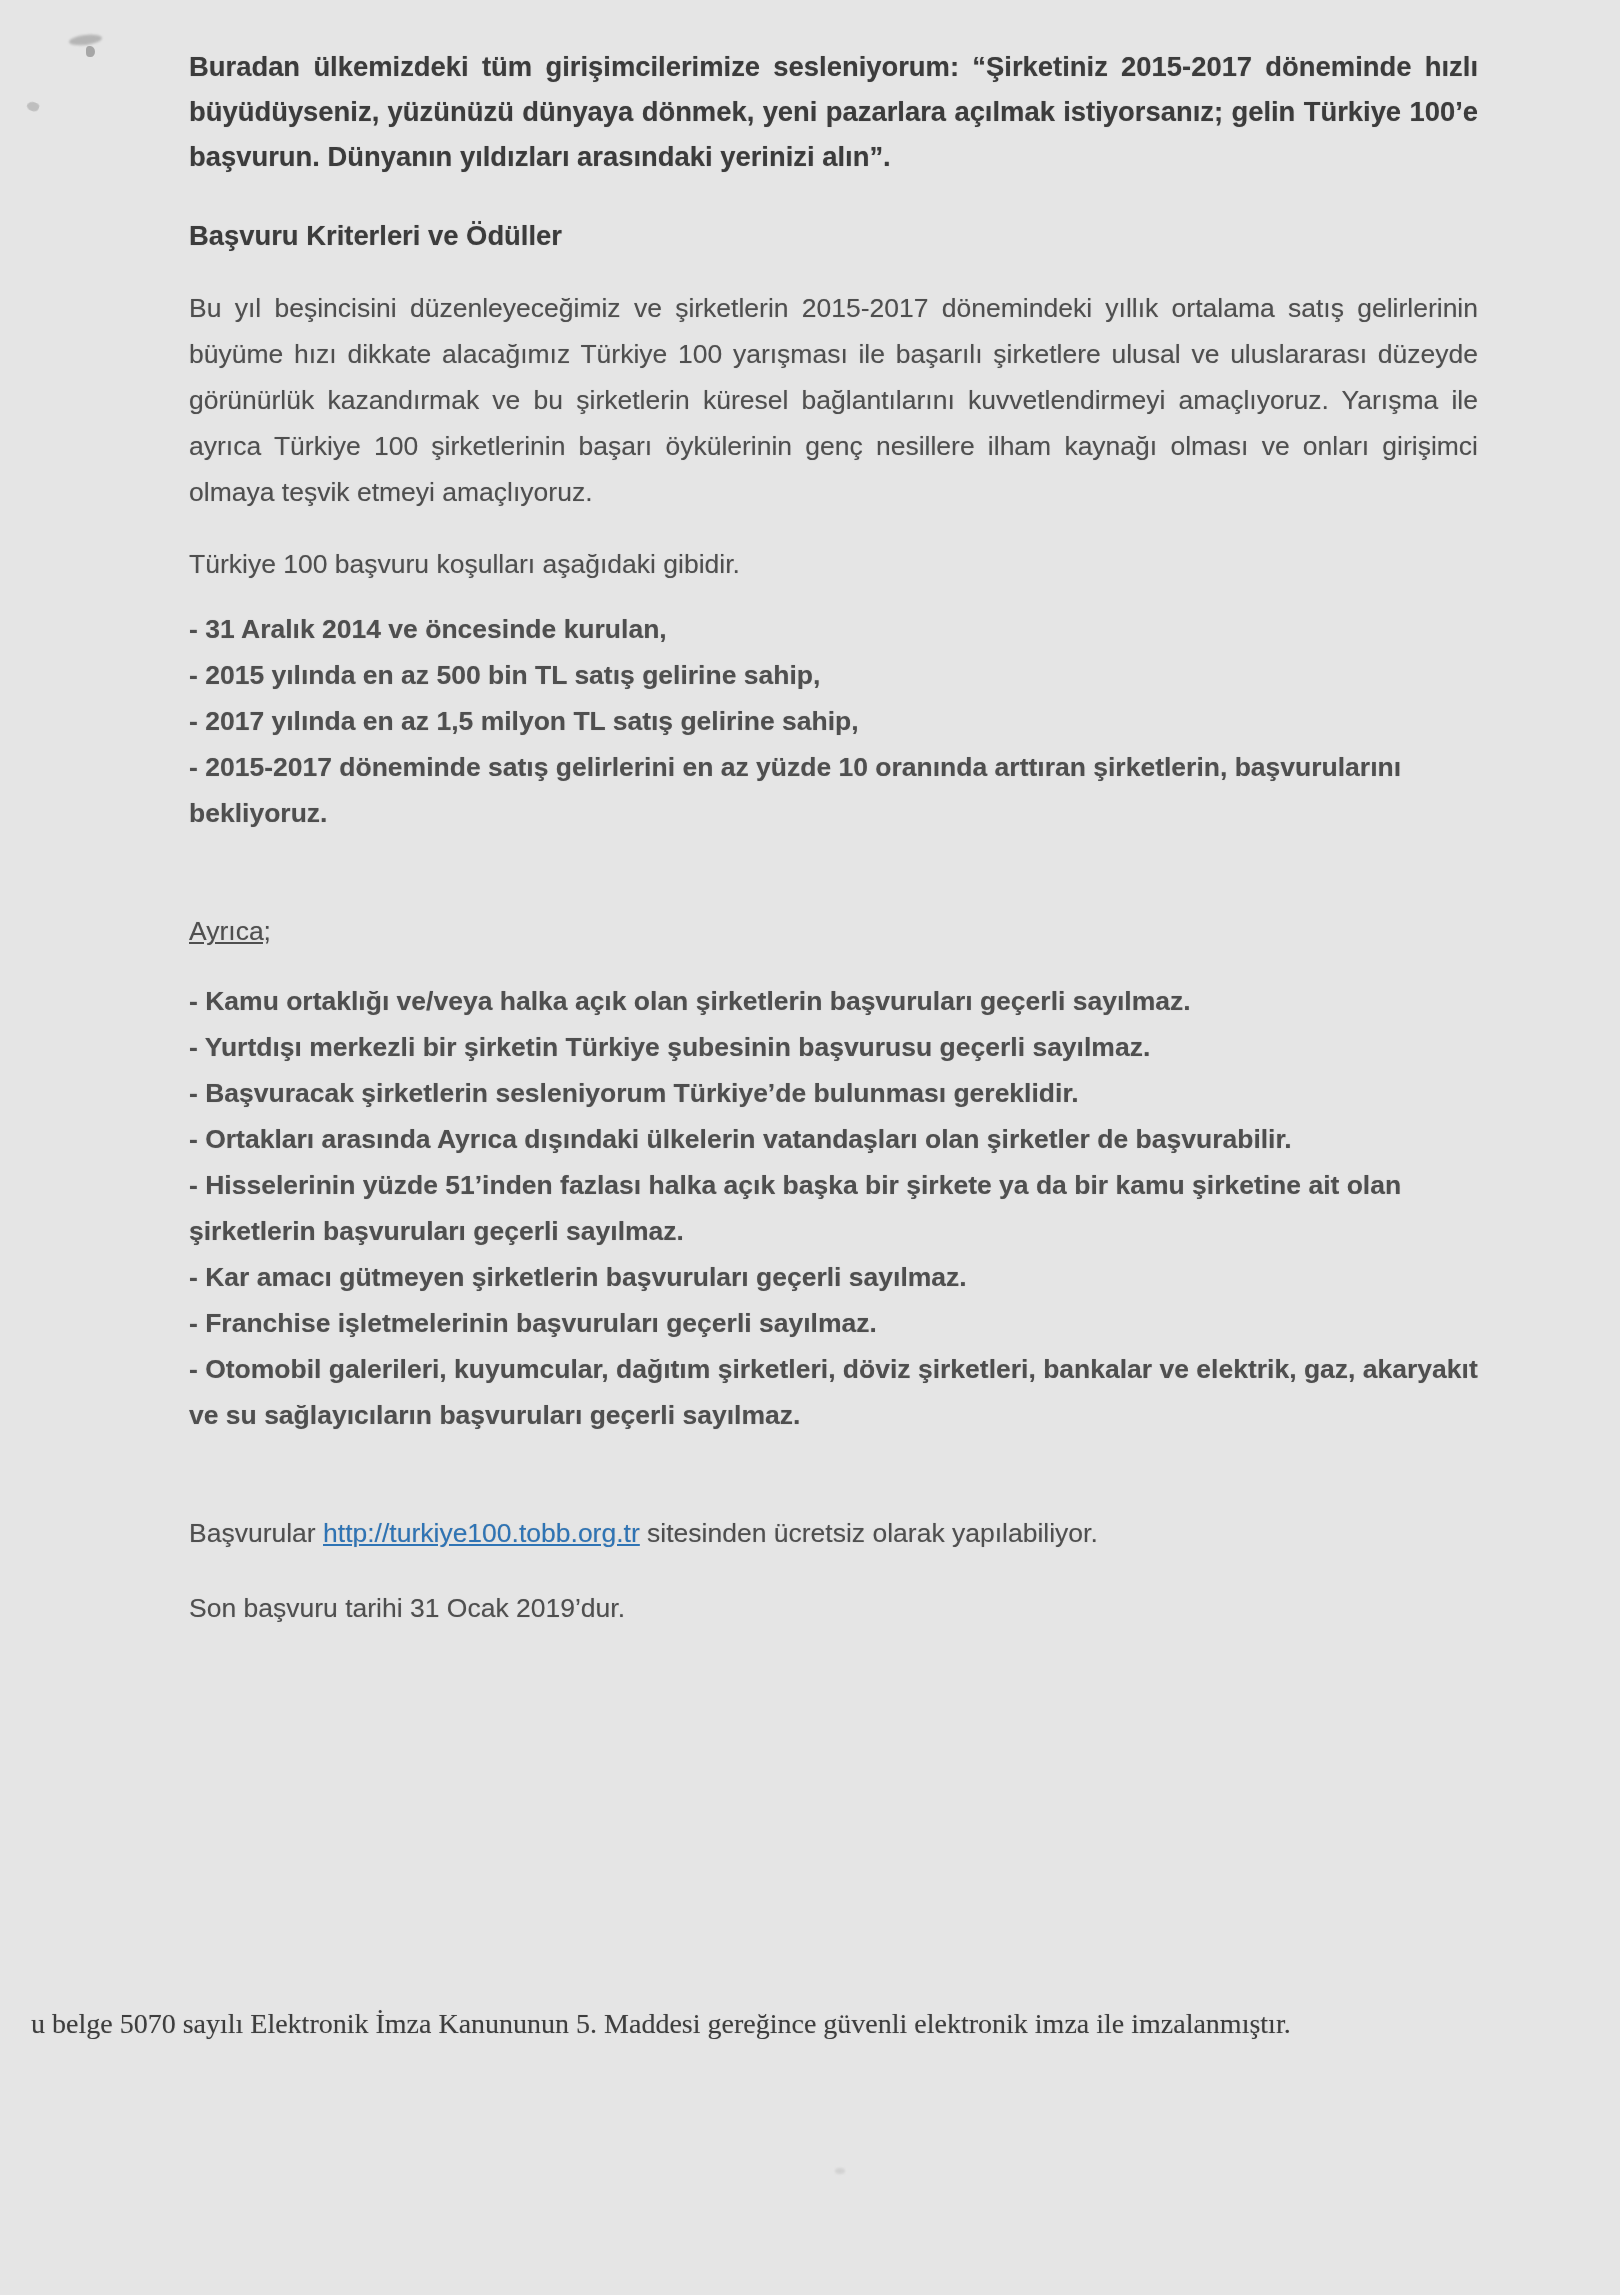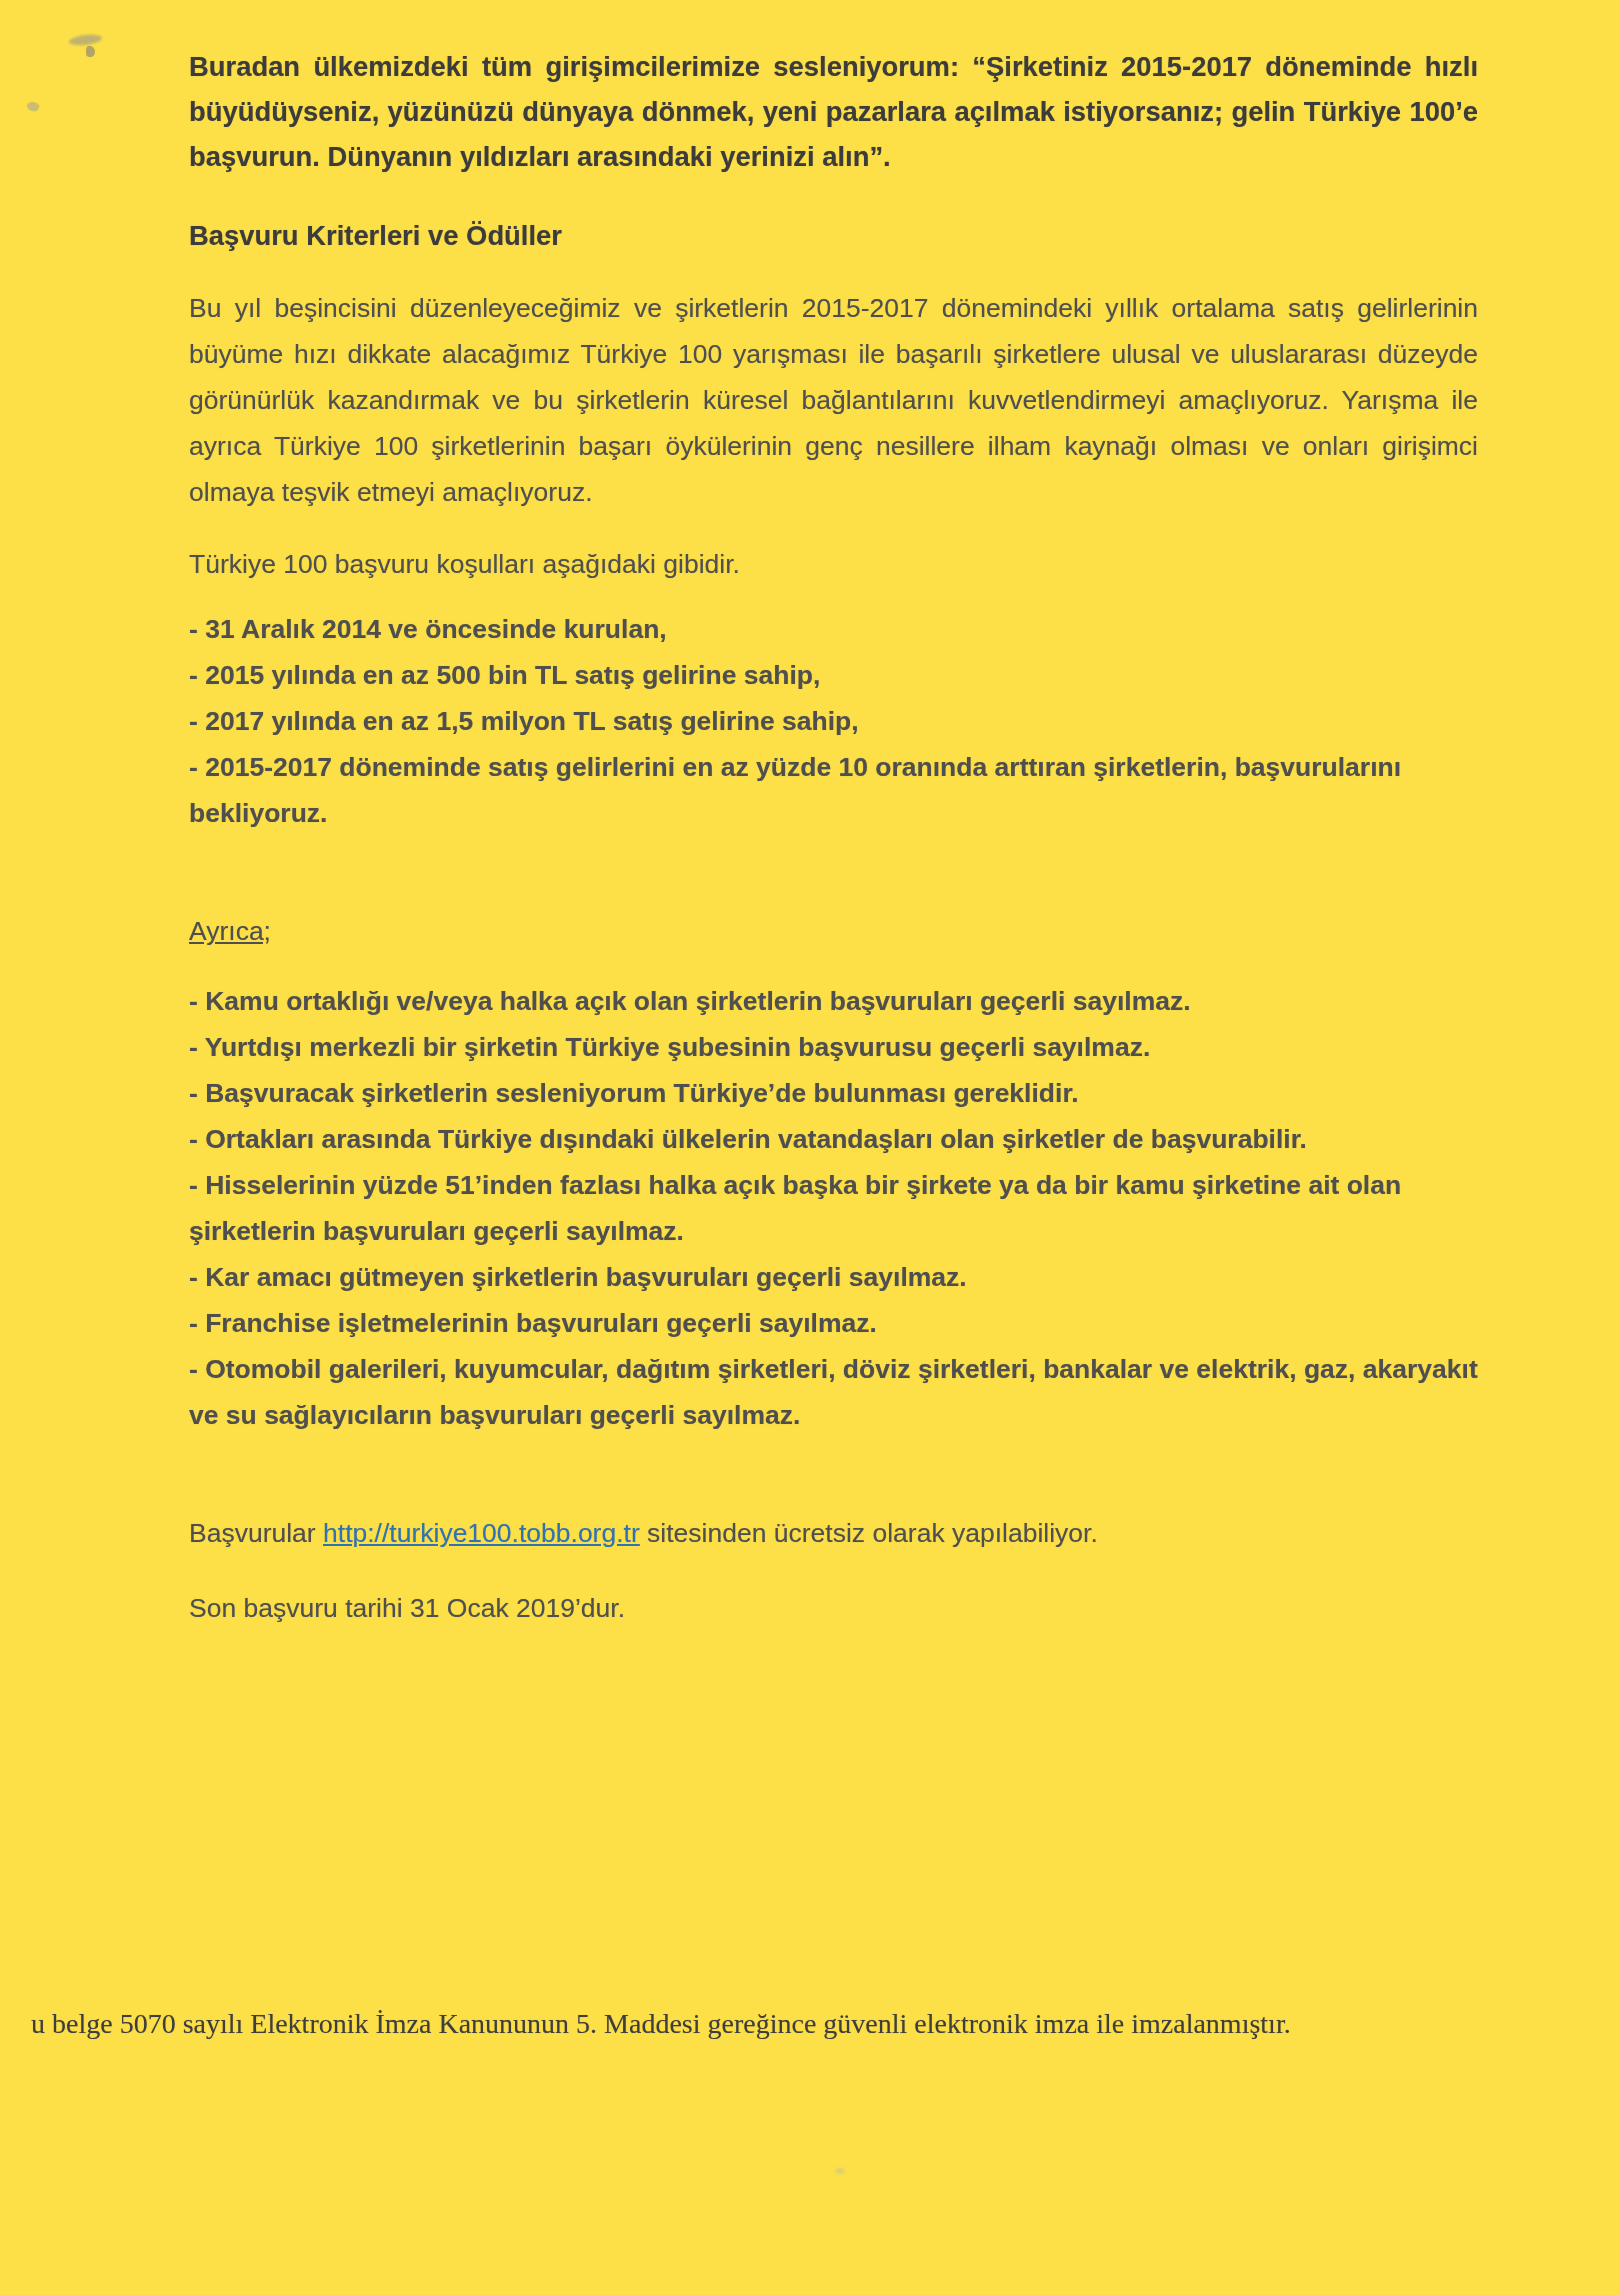--- a/index.html
+++ b/index.html
@@ -3,21 +3,21 @@
 <meta charset="utf-8">
 <style>
   * { margin: 0; padding: 0; box-sizing: border-box; }
   html, body { background: #ffffff; }
   body { width: 1620px; height: 2296px; position: relative; overflow: hidden; }
 
   .page {
     position: relative;
     width: 1620px;
     height: 2296px;
-    background: #fde047;
+    background: #e5e5e5;
     font-family: "Liberation Sans", sans-serif;
     color: #4d4d4d;
   }
 
   .content {
     position: absolute;
     left: 189px;
     top: 44px;
     width: 1289px;
   }
@@ -137,21 +137,21 @@
       <div class="item">- 2017 yılında en az 1,5 milyon TL satış gelirine sahip,</div>
       <div class="item">- 2015-2017 döneminde satış gelirlerini en az yüzde 10 oranında arttıran şirketlerin, başvurularını bekliyoruz.</div>
     </div>
 
     <p class="para additional-label">Ayrıca;</p>
 
     <div class="list list-rules">
       <div class="item">- Kamu ortaklığı ve/veya halka açık olan şirketlerin başvuruları geçerli sayılmaz.</div>
       <div class="item">- Yurtdışı merkezli bir şirketin Türkiye şubesinin başvurusu geçerli sayılmaz.</div>
       <div class="item">- Başvuracak şirketlerin sesleniyorum Türkiye’de bulunması gereklidir.</div>
-      <div class="item">- Ortakları arasında Türkiye dışındaki ülkelerin vatandaşları olan şirketler de başvurabilir.</div>
+      <div class="item">- Ortakları arasında Ayrıca dışındaki ülkelerin vatandaşları olan şirketler de başvurabilir.</div>
       <div class="item">- Hisselerinin yüzde 51’inden fazlası halka açık başka bir şirkete ya da bir kamu şirketine ait olan şirketlerin başvuruları geçerli sayılmaz.</div>
       <div class="item">- Kar amacı gütmeyen şirketlerin başvuruları geçerli sayılmaz.</div>
       <div class="item">- Franchise işletmelerinin başvuruları geçerli sayılmaz.</div>
       <div class="item">- Otomobil galerileri, kuyumcular, dağıtım şirketleri, döviz şirketleri, bankalar ve elektrik, gaz, akaryakıt ve su sağlayıcıların başvuruları geçerli sayılmaz.</div>
     </div>
 
     <p class="para application">
       <span>Başvurular </span><span class="link">http://turkiye100.tobb.org.tr</span><span> sitesinden ücretsiz olarak yapılabiliyor.</span>
     </p>
 

